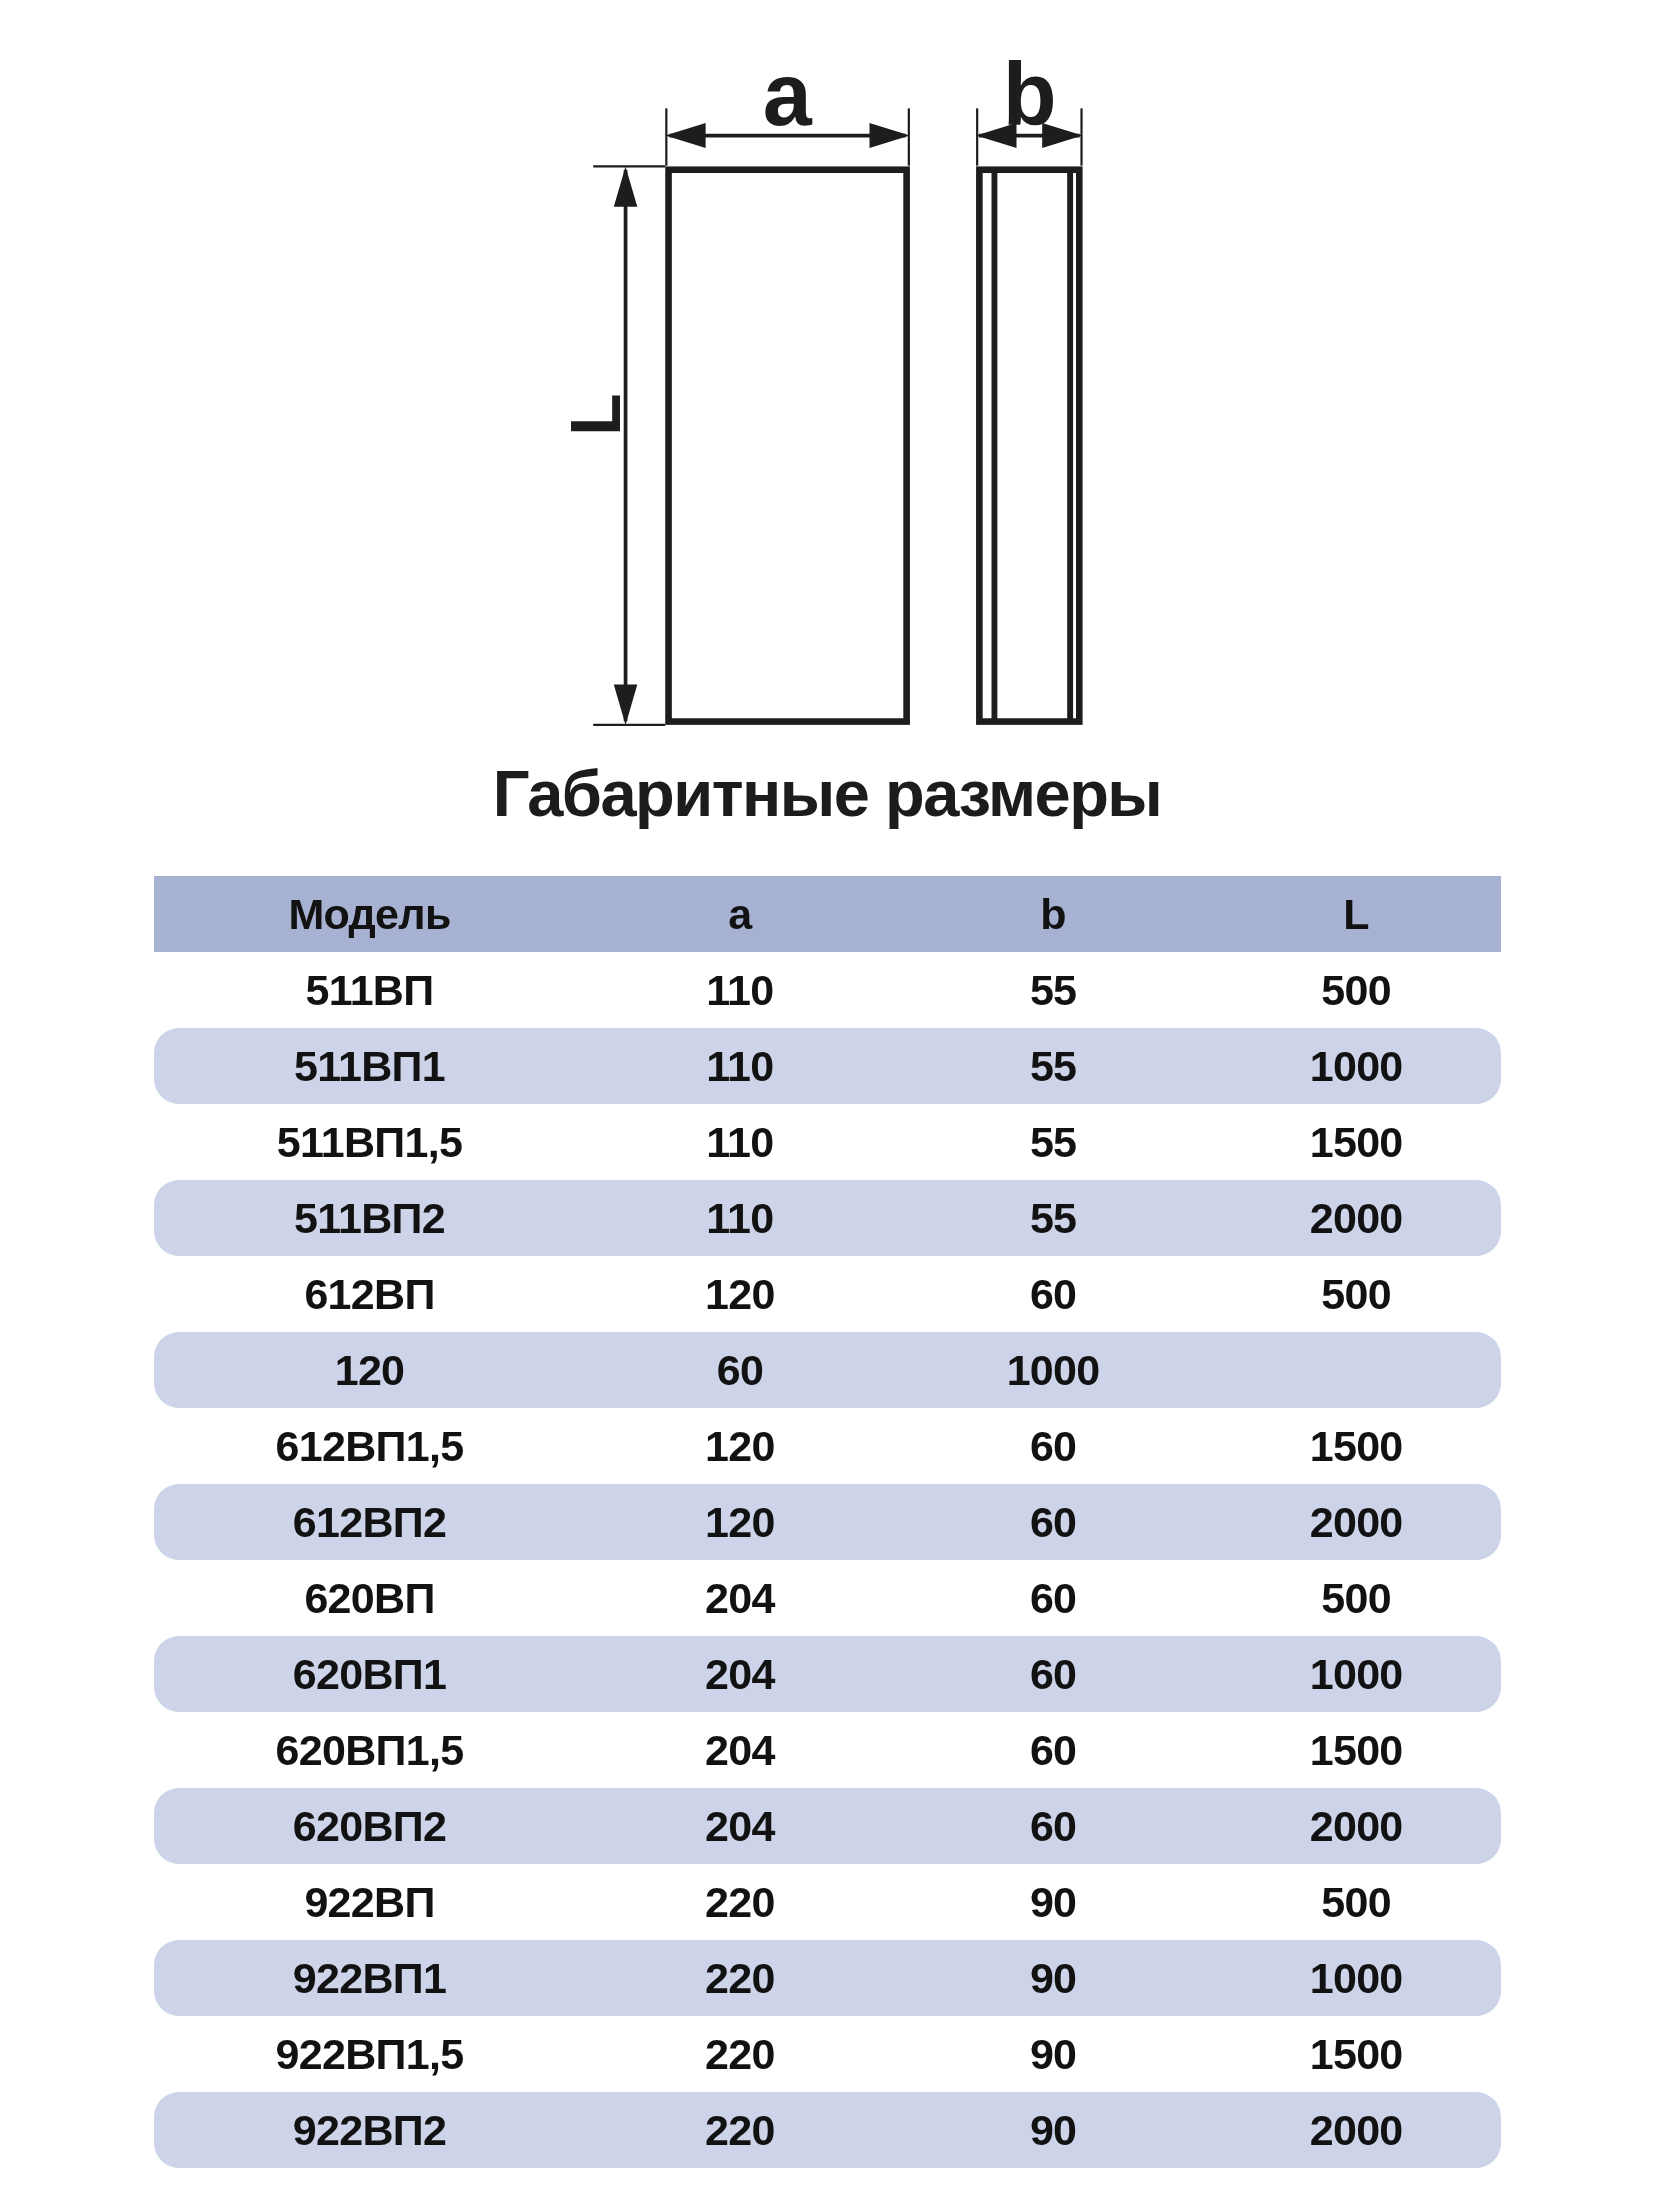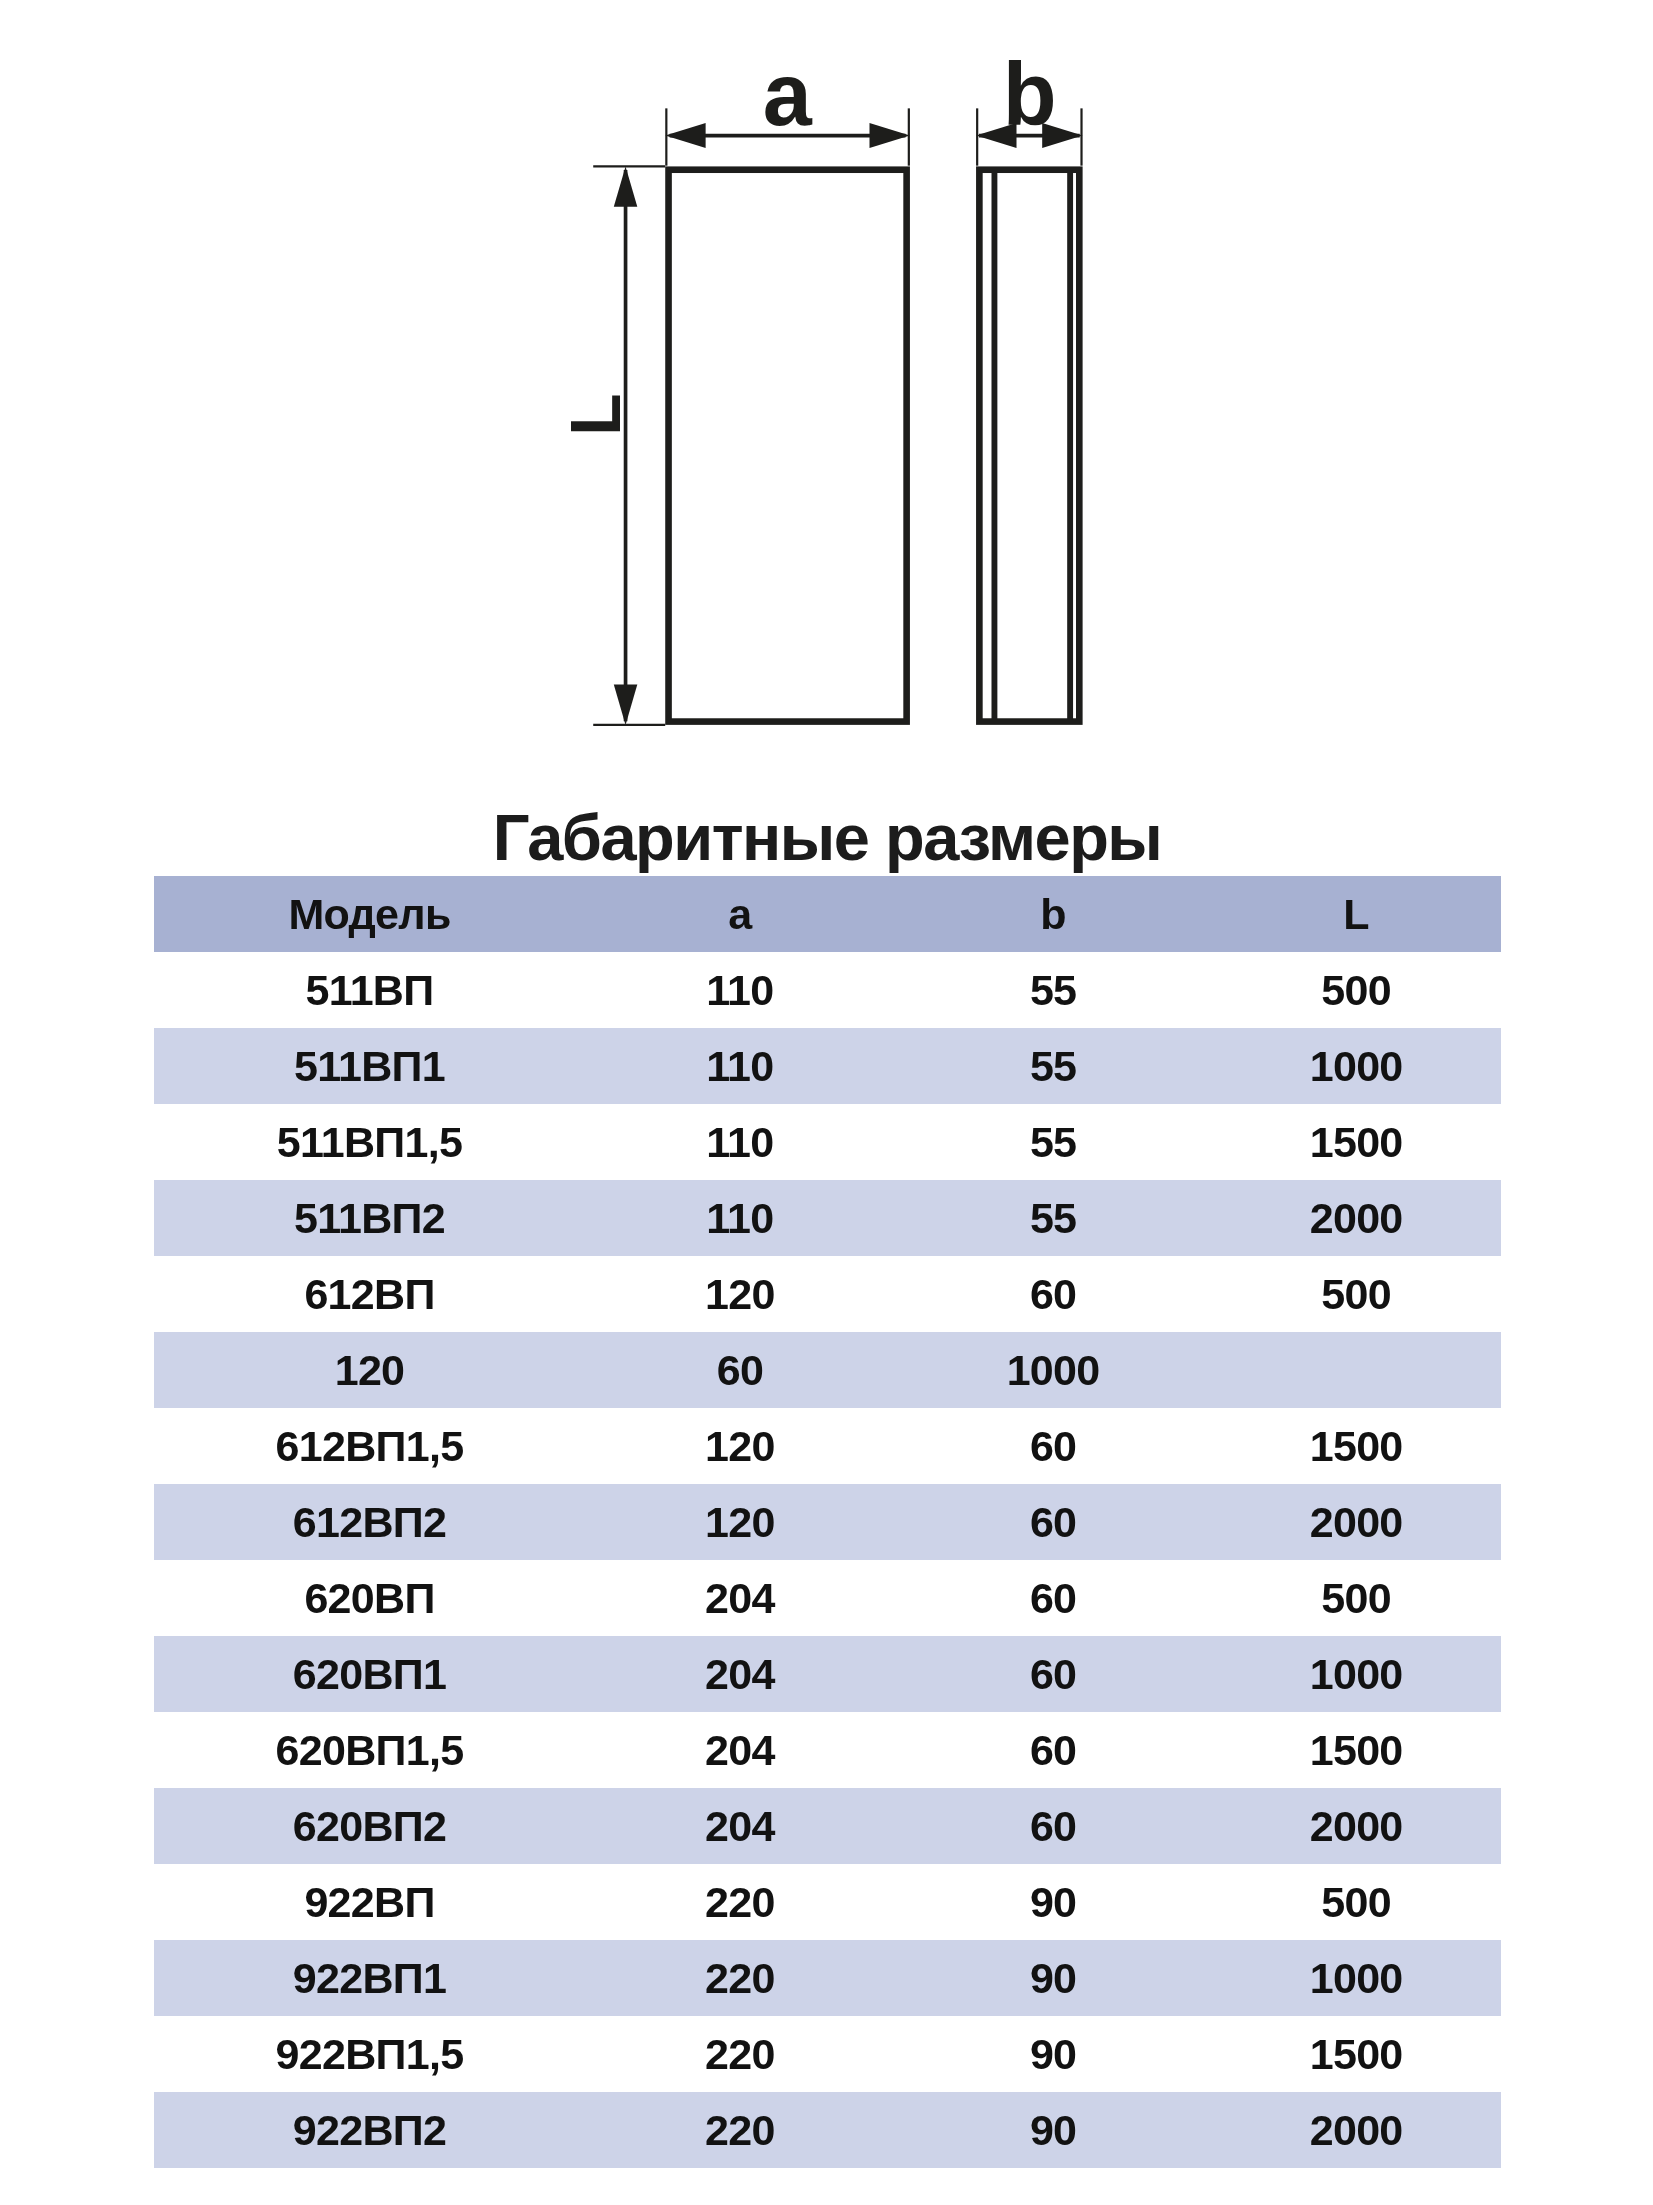--- a/index.html
+++ b/index.html
@@ -25,40 +25,39 @@
   }
   .caption{
     position:absolute;
     top:757px; left:0; width:100%;
     text-align:center;
     font-size:65px;
     line-height:74px;
     font-weight:700;
     letter-spacing:-1.5px;
     color:#1c1c1c;
-    margin-top:44px;
   }
   .dim-table{
     position:absolute;
     left:154px; top:876px;
     width:1347px;
   }
   .tr{
     display:grid;
     grid-template-columns:32% 23% 23.5% 21.5%;
     height:76px;
     align-items:center;
     text-align:center;
     font-size:43px;
     font-weight:700;
     letter-spacing:-0.7px;
     background:#ffffff;
   }
   .tr.head{ background:var(--header-bg); }
-  .tr.stripe{ background:var(--stripe-bg); }
+  .tr.stripe{ background:var(--stripe-bg);border-radius:25px; }
   .td{ line-height:1; }
 </style>
 </head>
 <body>
 
 <div class="page">
 
   <svg class="drawing" viewBox="700 40 900 1120" xmlns="http://www.w3.org/2000/svg">
 
     <rect x="908.5" y="231.5" width="324" height="751" fill="#ffffff" stroke="#1d1d1b" stroke-width="9"></rect>

